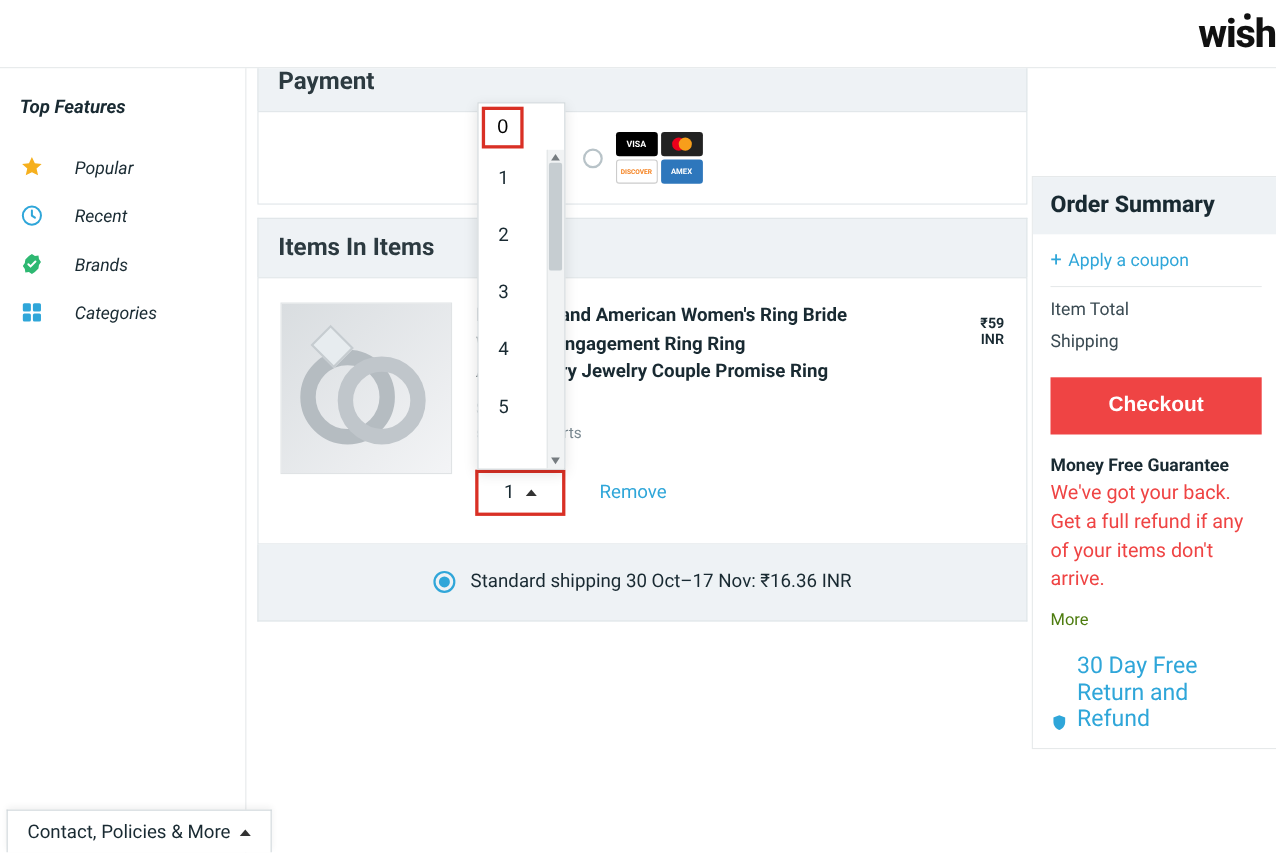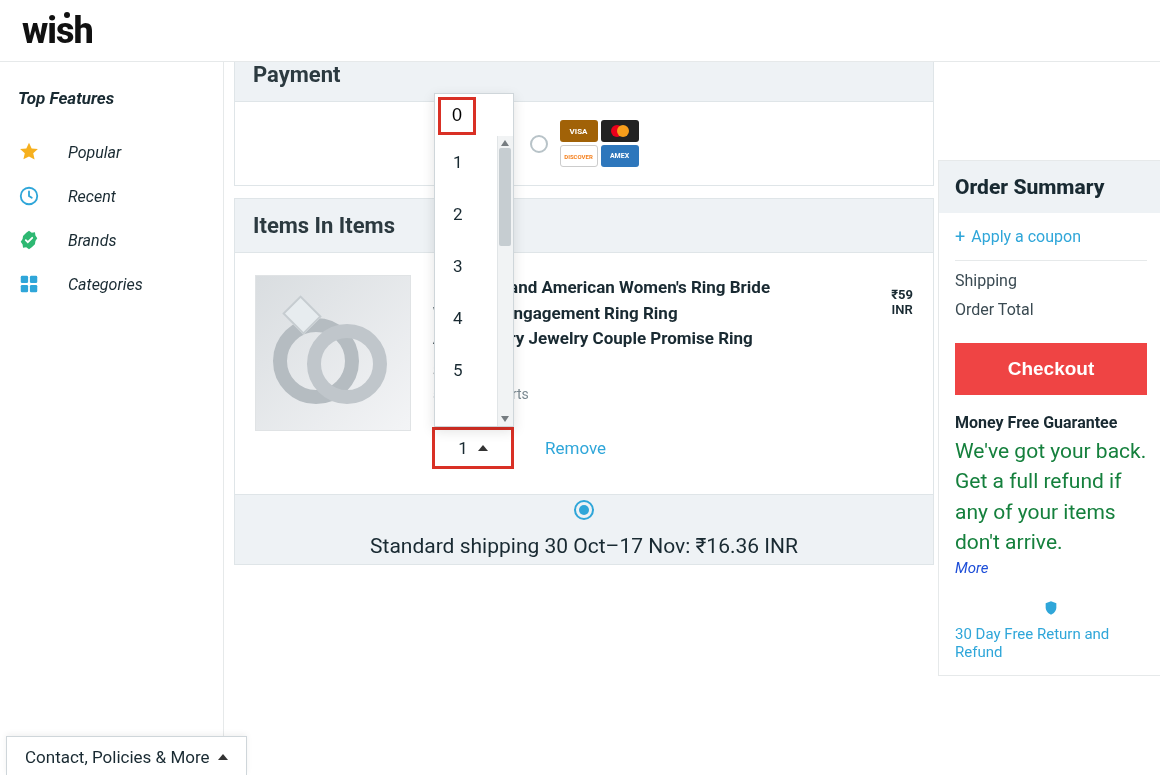--- a/index.html
+++ b/index.html
@@ -1,40 +1,40 @@
 <!DOCTYPE html>
 <html><head>
 <meta charset="utf-8">
 <style>
   * { box-sizing: border-box; margin: 0; padding: 0; }
   body { font-family: -apple-system, BlinkMacSystemFont, "Segoe UI", Roboto, Helvetica, Arial, sans-serif; color: #192a32; background: #fff; overflow: hidden; width: 1160px; height: 775px; position: relative; }
 
   
-  .topbar { height: 62px; border-bottom: 1px solid #e6e9ea; display: flex; align-items: center; padding-left: 22px; }
+  .topbar { height: 62px; border-bottom: 1px solid #e6e9ea; display: flex; align-items: center; padding-left: 10px; justify-content: flex-end; }
   .logo { font-size: 36px; font-weight: 800; letter-spacing: -1px; color: #111; position: relative; }
   .logo .dot { position: absolute; top: 2px; left: 42px; width: 6px; height: 6px; background:#111; border-radius:50%; }
 
   
   .page { display: flex; height: calc(775px - 62px); }
   .sidebar { width: 224px; border-right: 1px solid #e6e9ea; padding: 26px 18px 0 18px; font-style: italic; }
   .sidebar h3 { font-size: 17px; font-weight: 700; margin-bottom: 22px; }
   .side-item { display: flex; align-items: center; gap: 28px; height: 44px; cursor: pointer; font-size: 16px; color:#192a32; }
   .side-item .ic { width:22px; height:22px; display:inline-flex; align-items:center; justify-content:center; }
 
   .main { flex: 1; padding: 0 0 0 0; position: relative; overflow: hidden; }
   .main-inner { margin-left: 10px; width: 700px; }
 
   
   .panel-head { background: #eef2f5; border: 1px solid #dfe5e8; border-bottom: none; padding: 14px 18px; font-size: 22px; font-weight: 700; color:#2c3a40; }
   .payment-head { margin-top: -14px; border-top: none; }
   .payment-box { border: 1px solid #dfe5e8; padding: 18px; display:flex; align-items:center; justify-content:center; gap: 12px; }
   .radio-circle { width:18px; height:18px; border:2px solid #b8c3c8; border-radius:50%; }
   .cards-grid { display:grid; grid-template-columns: 38px 38px; grid-template-rows: 22px 22px; gap: 3px; }
   .cc { border-radius:3px; display:flex; align-items:center; justify-content:center; font-size:8px; font-weight:700; color:#fff; }
-  .visa { background:#a16207; }
+  .visa { background:#000000; }
   .mc   { background:#222; }
   .disc { background:#fff; border:1px solid #ccc; color:#f58220; font-size:6px; }
   .amex { background:#2e77bc; font-size:7px; }
   .mc-dots { position:relative; width:18px; height:12px; }
   .mc-dots::before, .mc-dots::after { content:""; position:absolute; width:12px; height:12px; border-radius:50%; top:0; }
   .mc-dots::before { background:#eb001b; left:0; }
   .mc-dots::after  { background:#f79e1b; right:0; }
 
   
   .items-head { margin-top: 12px; }
@@ -68,36 +68,36 @@
   .qty-input { width: 32px; height: 32px; font-size:18px; text-align:center; border: none; outline: 3px solid #d93025; }
   .qty-scroll { height: 290px; overflow:hidden; position:relative; }
   .qty-scroll .track { position:absolute; right:0; top:0; width:16px; height:100%; background:#f1f3f4; border-left:1px solid #e1e5e7;}
   .qty-scroll .thumb-bar { position:absolute; right:2px; top:12px; width:12px; height:98px; background:#c6cdd1; border-radius:2px;}
   .qty-scroll .arrow { position:absolute; right:4px; width:8px; height:8px; }
   .qty-scroll .arrow.up { top:2px; border-left:4px solid transparent; border-right:4px solid transparent; border-bottom:6px solid #767c80; }
   .qty-scroll .arrow.down { bottom:2px; border-left:4px solid transparent; border-right:4px solid transparent; border-top:6px solid #767c80; }
   .qty-opt { height: 52px; display:flex; align-items:center; padding-left: 18px; font-size:17px; cursor:pointer; }
 
   
-  .ship-bar { background:#eef2f5; border:1px solid #dfe5e8; border-top:none; height:70px; display:flex; align-items:center; justify-content:center; gap:14px; font-size:21px;flex-direction:column; }
+  .ship-bar { background:#eef2f5; border:1px solid #dfe5e8; border-top:none; height:70px; display:flex; align-items:center; justify-content:center; gap:14px; font-size:17px; }
   .radio-selected { width:20px; height:20px; border:2px solid #2fa6d9; border-radius:50%; display:inline-flex; align-items:center; justify-content:center; }
   .radio-selected::after { content:""; width:10px; height:10px; background:#2fa6d9; border-radius:50%; }
 
   
   .summary { position:absolute; top:160px; right:-4px; width:226px; border:1px solid #e6e9ea; background:#fff; }
   .summary-head { background:#eef2f5; padding: 14px 16px; font-size:21px; font-weight:800; }
   .summary-body { padding: 14px 16px; }
   .coupon { color:#2fa6d9; font-size:16px; display:flex; align-items:center; gap:6px; padding-bottom:14px; border-bottom:1px solid #e6e9ea; cursor:pointer; }
   .plus { font-size:18px; line-height:1; }
   .sum-line { font-size:16px; color:#3a4a52; margin-top:10px; }
   .checkout { margin: 24px 0 18px 0; height:52px; background:#ef4444; color:#fff; font-size:19px; font-weight:700; display:flex; align-items:center; justify-content:center; cursor:pointer; border:none; width:100%; }
   .mbg-title { font-size:16px; font-weight:700; margin-bottom:4px; }
-  .mbg-text { font-size:21px; color:#15803d; line-height:1.45; }
-  .more-link { color:#1d4ed8; font-size:15px; margin-top:1px; display:inline-block; cursor:pointer;font-style:italic; }
-  .return-line { margin-top:22px; display:flex; align-items:center; gap:8px; color:#2fa6d9; font-size:15px; cursor:pointer;flex-direction:column; }
+  .mbg-text { font-size:18px; color:#ef4444; line-height:1.45; }
+  .more-link { color:#4d7c0f; font-size:15px; margin-top:14px; display:inline-block; cursor:pointer; }
+  .return-line { margin-top:22px; display:flex; align-items:flex-end; gap:8px; color:#2fa6d9; font-size:21px; cursor:pointer; }
   .shield { width:16px; height:18px; display:inline-block; }
 
   
   .footer-pop { position:absolute; left:6px; bottom:0; background:#fff; border:1px solid #cfd6da; box-shadow:0 -2px 6px rgba(0,0,0,.06); padding: 10px 18px 8px 18px; font-size:17px; display:flex; align-items:center; gap:8px; cursor:pointer; border-bottom:none; }
   .footer-pop .chev { width:0;height:0;border-left:5px solid transparent;border-right:5px solid transparent;border-bottom:6px solid #333; }
 </style>
 </head>
 <body>
 
 <div class="topbar">
@@ -239,22 +239,22 @@
   </div>
 </div>
 
 <aside class="summary">
   <div class="summary-head">Order Summary</div>
   <div class="summary-body">
     <div class="coupon">
       <span class="plus">+</span>
       <span>Apply a coupon</span>
     </div>
+    <div class="sum-line">Item Total</div>
     <div class="sum-line">Shipping</div>
-    <div class="sum-line">Order Total</div>
 
     <button class="checkout">
       <span>Checkout</span>
     </button>
 
     <div class="mbg-title">Money Free Guarantee</div>
     <div class="mbg-text">We've got your back. Get a full refund if any of your items don't arrive.</div>
     <span class="more-link">More</span>
 
     <div class="return-line">

